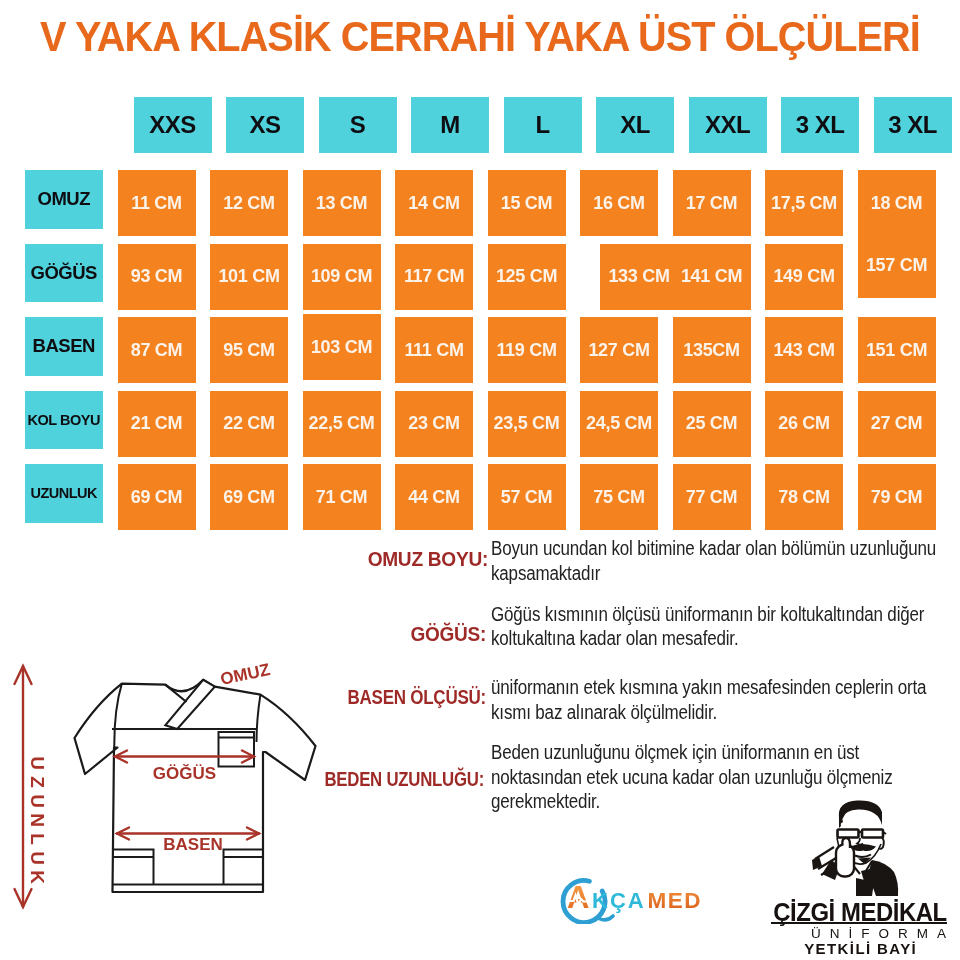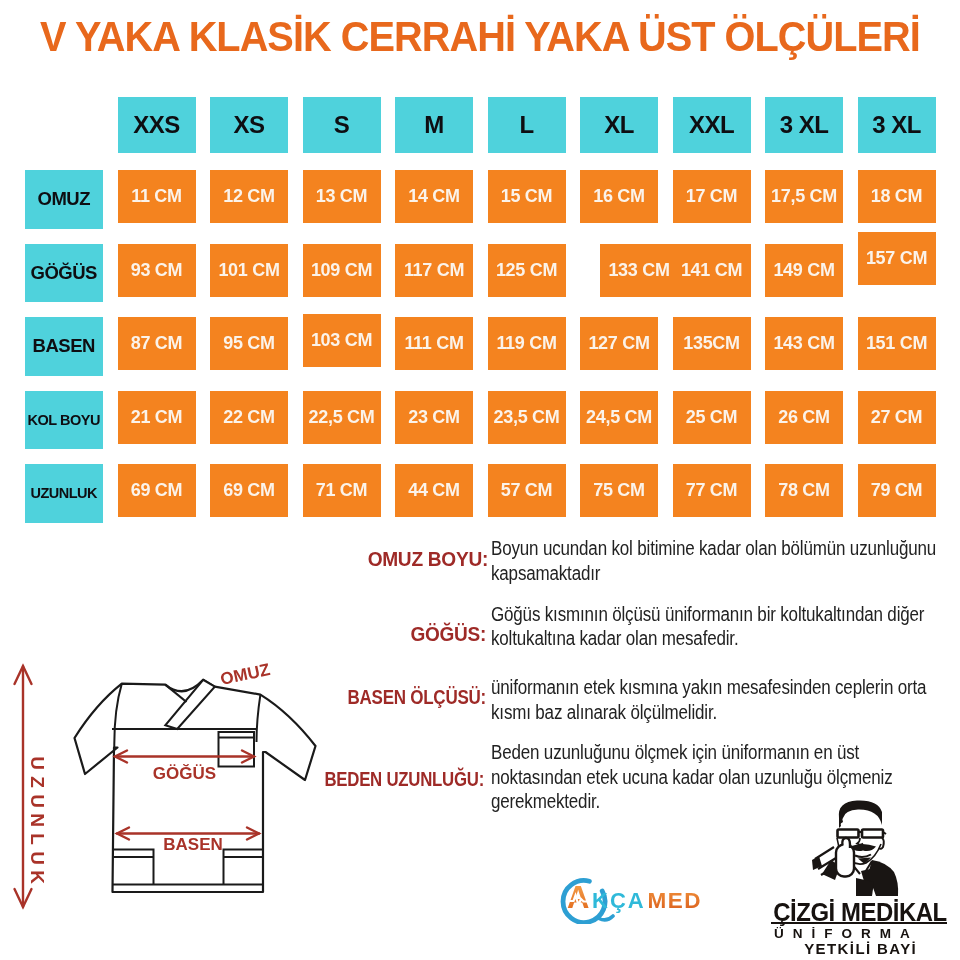--- a/index.html
+++ b/index.html
@@ -1,26 +1,26 @@
 <!DOCTYPE html>
 <html lang="tr"><head>
 <meta charset="utf-8">
 <style>
   html,body{margin:0;padding:0;}
   body{width:960px;height:960px;background:#ffffff;position:relative;overflow:hidden;
        font-family:"Liberation Sans", sans-serif;}
   .abs{position:absolute;}
   .hc{position:absolute;top:97px;width:78px;height:56px;background:#4fd2dc;
       display:flex;align-items:center;justify-content:center;
-      font-weight:bold;font-size:24px;color:#0e0e12;letter-spacing:-0.5px;}
+      font-weight:bold;font-size:24px;color:#0e0e12;letter-spacing:-0.5px;margin-left:16px;}
   .lc{position:absolute;left:25px;width:77.5px;height:58.5px;background:#4fd2dc;
       display:flex;align-items:center;justify-content:center;
       font-weight:bold;font-size:18.5px;color:#0e0e12;letter-spacing:-0.5px;}
   .lc.small{font-size:14.5px;}
-  .dc{position:absolute;width:78px;height:53px;background:#f4831f;
+  .dc{position:absolute;width:78px;height:66px;background:#f4831f;
       display:flex;align-items:center;justify-content:center;
       font-weight:bold;font-size:18px;color:#fbf3ea;letter-spacing:-0.3px;}
   .dlabel{position:absolute;color:#9e2a27;font-weight:bold;font-size:20px;
       text-align:right;letter-spacing:-0.3px;white-space:nowrap;transform-origin:100% 50%;}
   .dtext{position:absolute;left:491px;width:560px;color:#222;font-size:20px;
       line-height:24.5px;letter-spacing:-0.2px;white-space:nowrap;transform:scaleX(0.85);transform-origin:0 0;}
 </style>
 </head>
 <body>
 
@@ -289,16 +289,16 @@
 
     <rect x="24" y="46.5" width="18" height="32" rx="8" fill="#ffffff" stroke="#191513" stroke-width="2.4"></rect>
 
     <path d="M30.5,47.5 Q29.5,40.5 33.5,40 Q38,39.5 38,46.5 L38,50" fill="#ffffff" stroke="#191513" stroke-width="2.4"></path>
   </svg>
 
   <div class="abs" style="left:0;top:101px;width:190px;text-align:center;font-weight:bold;font-size:26px;color:#17120f;letter-spacing:-0.5px;white-space:nowrap;transform:scaleX(0.92);">ÇİZGİ MEDİKAL</div>
 
   <div class="abs" style="left:6px;top:125.5px;width:176px;height:2.6px;background:#17120f;"></div>
 
-  <div class="abs" style="left:0;top:129.5px;width:190px;text-align:left;font-weight:bold;font-size:13.5px;color:#17120f;letter-spacing:9px;padding-left:9px;box-sizing:border-box;">ÜNİFORMA</div>
+  <div class="abs" style="left:0;top:129.5px;width:190px;text-align:right;font-weight:normal;font-size:13.5px;color:#17120f;letter-spacing:9px;padding-left:9px;box-sizing:border-box;">ÜNİFORMA</div>
 
   <div class="abs" style="left:0;top:143.5px;width:190px;text-align:center;font-weight:bold;font-size:15px;color:#17120f;letter-spacing:1.4px;padding-left:1.4px;box-sizing:border-box;">YETKİLİ BAYİ</div>
 </div>
 
 </body></html>

